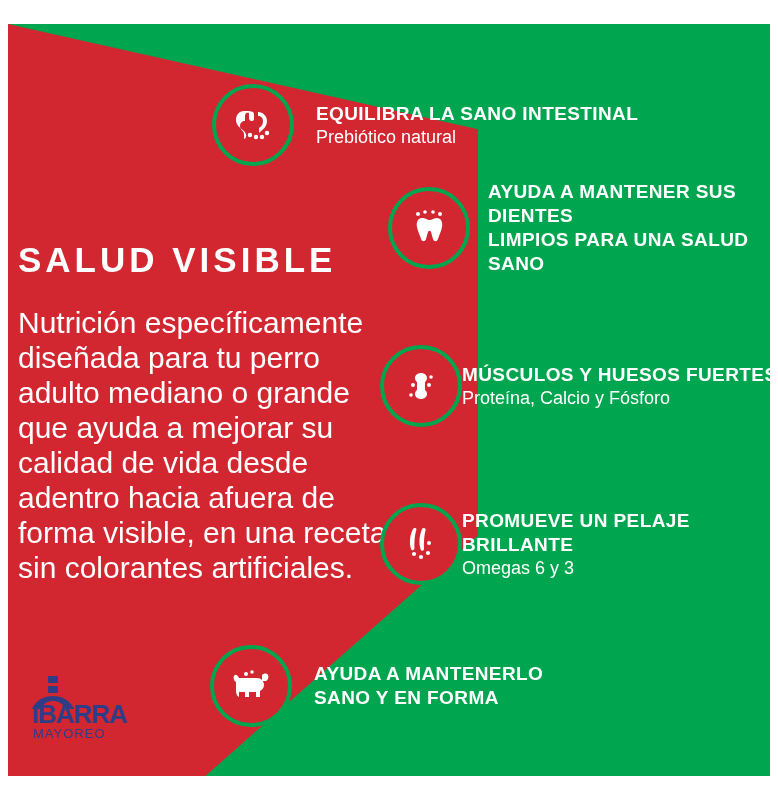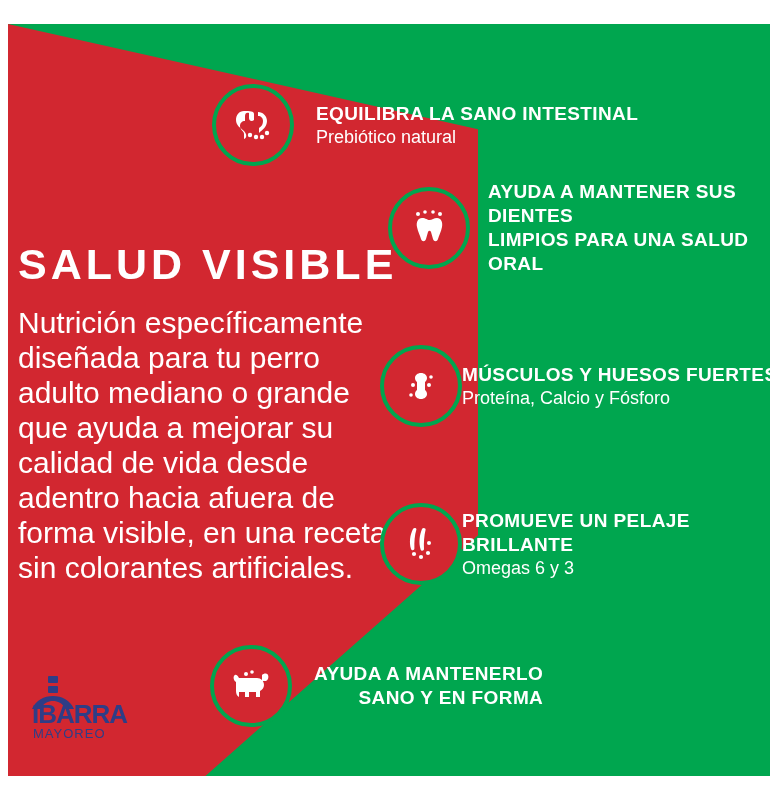--- a/index.html
+++ b/index.html
@@ -31,21 +31,21 @@
     height: 752px;
     background: #d22730;
     clip-path: polygon(0 0, 100% 14%, 100% 68%, 42% 100%, 0 100%);
   }
   .headline {
     position: absolute;
     left: 18px;
     top: 240px;
     width: 400px;
     color: #ffffff;
-    font-size: 43px;
+    font-size: 35px;
     font-weight: bold;
     letter-spacing: 4px;
   }
   .body-copy {
     position: absolute;
     left: 18px;
     top: 305px;
     width: 372px;
     color: #ffffff;
     font-size: 30px;
@@ -92,21 +92,21 @@
 
   
   #feature-0 { left: 212px; top: 84px; }
   #feature-1 { left: 388px; top: 180px; }
   #feature-2 { left: 380px; top: 345px; }
   #feature-3 { left: 380px; top: 503px; }
   #feature-4 { left: 210px; top: 645px; }
 
   #feature-0 .feat-text { margin-left: 22px; }
   #feature-1 .feat-text { margin-left: 18px; }
-  #feature-4 .feat-text { margin-left: 22px; text-align: right; }
+  #feature-4 .feat-text { margin-left: 22px; }
 
   .logo {
     position: absolute;
     left: 30px;
     top: 676px;
     width: 110px;
     height: 62px;
   }
   .logo-mark {
     position: absolute;
@@ -173,21 +173,21 @@
             <circle cx="12" cy="9" r="2"></circle>
             <circle cx="19" cy="7" r="1.8"></circle>
             <circle cx="27" cy="7" r="1.8"></circle>
             <circle cx="34" cy="9" r="2"></circle>
           </g>
         </svg>
       </span>
     </div>
     <div class="feat-text">
       <div class="feat-title">AYUDA A MANTENER SUS DIENTES
-LIMPIOS PARA UNA SALUD ORAL</div>
+LIMPIOS PARA UNA SALUD SANO</div>
 
     </div>
   </div>
 
   <div class="feature" id="feature-2">
     <div class="badge">
       <span>
         <svg width="46" height="46" viewBox="0 0 46 46">
           <g fill="#ffffff">
             <path d="M23 10 C19.5 10 17 12.2 17 15 C17 16.6 17.8 18 19 18.9 L19 27.1 C17.8 28 17 29.4 17 31 C17 33.8 19.5 36 23 36 C26.5 36 29 33.8 29 31 C29 29.4 28.2 28 27 27.1 L27 18.9 C28.2 18 29 16.6 29 15 C29 12.2 26.5 10 23 10 Z"></path>

